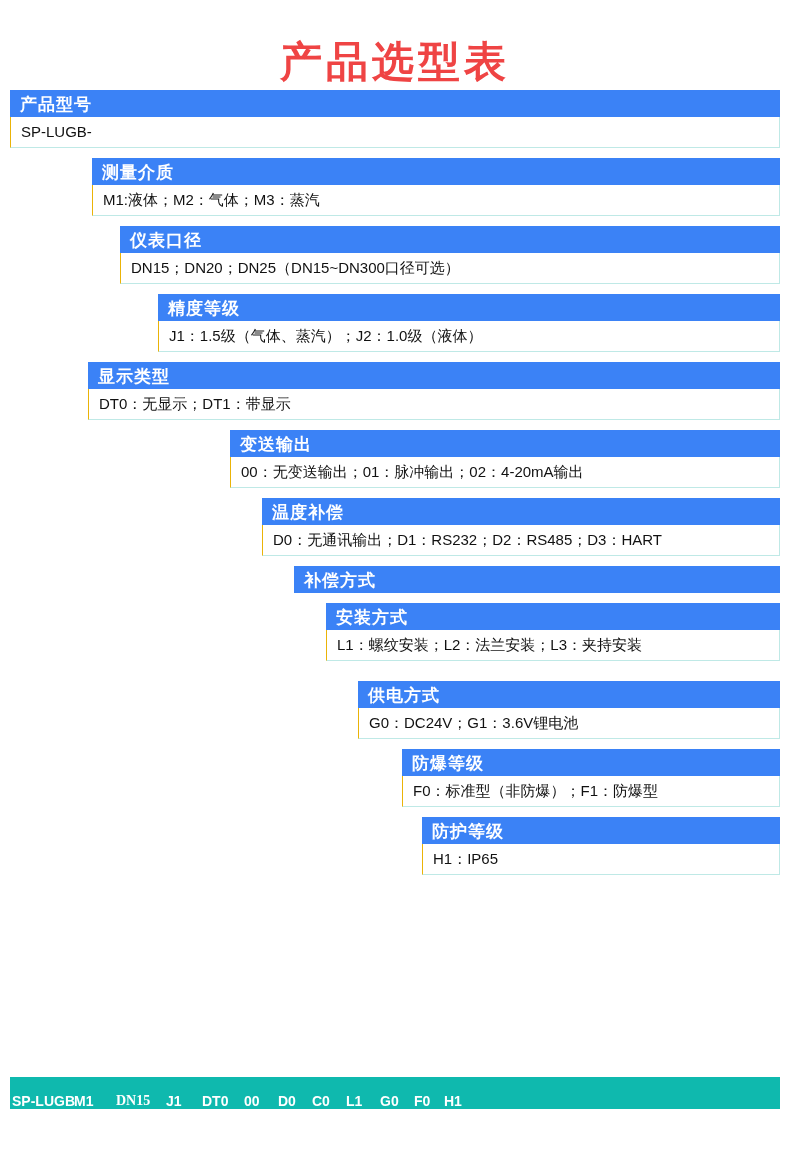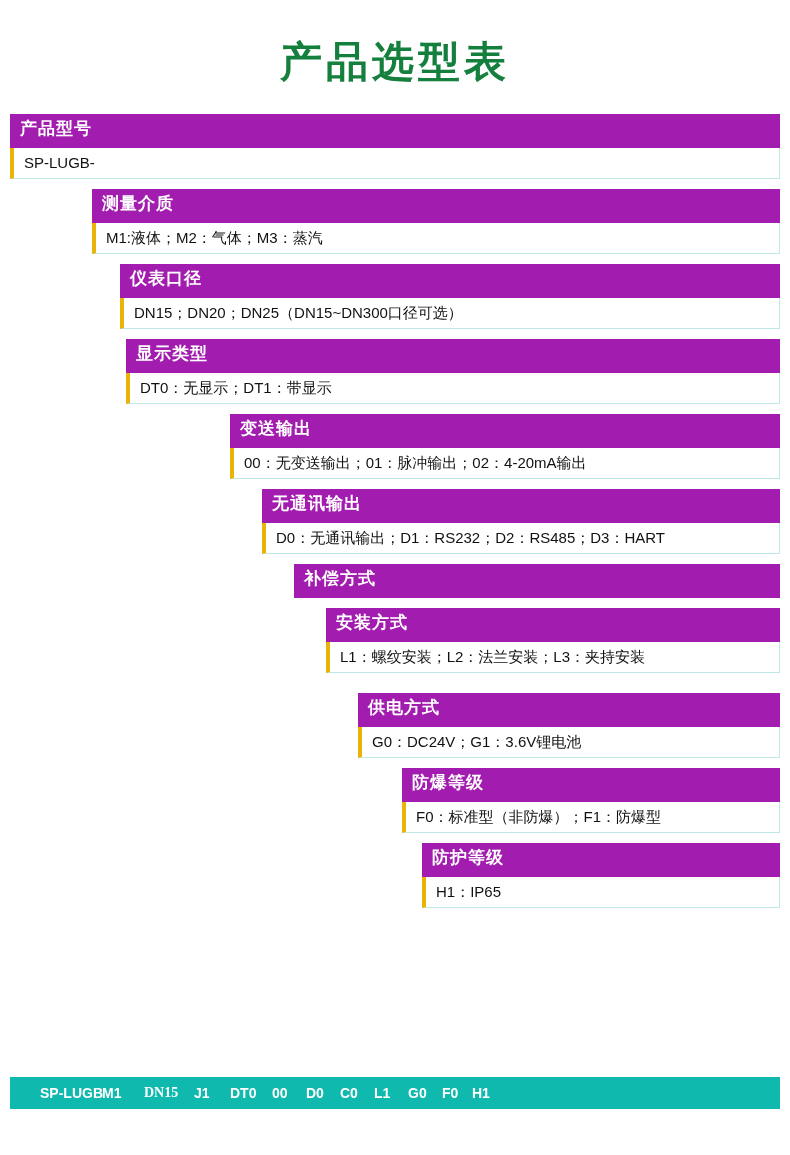--- a/index.html
+++ b/index.html
@@ -15,53 +15,52 @@
     position: relative;
   }
   .page {
     width: 790px;
     height: 1155px;
     position: relative;
     box-sizing: border-box;
   }
   .title {
     text-align: center;
-    color: #15803d;
+    color: #ef4444;
     font-size: 42px;
     font-weight: bold;
     letter-spacing: 4px;
     padding-top: 34px;
-    padding-bottom: 24px;
     font-family: "Liberation Sans", sans-serif;
   }
   .rows {
     position: relative;
     padding: 0 10px;
   }
   .row {
     position: relative;
     margin-bottom: 10px;
   }
   .hdr {
-    background: #a21caf;
+    background: #3b82f6;
     color: #ffffff;
     font-size: 17px;
     font-weight: bold;
     line-height: 30px;
-    height: 34px;
+    height: 27px;
     padding-left: 10px;
     box-sizing: border-box;
     letter-spacing: 1px;
     overflow: hidden;
     white-space: nowrap;
   }
   .val {
     background: #ffffff;
     border-bottom: 1px solid #bfe9e6;
-    border-left: 4px solid #eab308;
+    border-left: 1px solid #eab308;
     border-right: 1px solid #bfe9e6;
     color: #111111;
     font-size: 15px;
     line-height: 30px;
     height: 31px;
     padding-left: 10px;
     box-sizing: border-box;
     white-space: nowrap;
     overflow: hidden;
   }
@@ -70,28 +69,27 @@
     left: 10px;
     right: 10px;
     bottom: 46px;
     height: 32px;
     background: #0fb9ae;
   }
   .footer-codes {
     position: absolute;
     left: 10px;
     right: 10px;
-    bottom: 46px;
+    bottom: 38px;
     height: 32px;
     display: flex;
     align-items: center;
     color: #ffffff;
     font-size: 14px;
     font-weight: bold;
-    padding-left: 28px;
   }
   .footer-codes span {
     display: inline-block;
     text-align: left;
     padding-left: 2px;
     white-space: nowrap;
   }
 </style>
 </head>
 <body>
@@ -106,30 +104,34 @@
         <div class="val">SP-LUGB-</div>
       </div>
       <div class="row" style="margin-left: 82px;">
         <div class="hdr">测量介质</div>
         <div class="val">M1:液体；M2：气体；M3：蒸汽</div>
       </div>
       <div class="row" style="margin-left: 110px;">
         <div class="hdr">仪表口径</div>
         <div class="val">DN15；DN20；DN25（DN15~DN300口径可选）</div>
       </div>
-      <div class="row" style="margin-left: 116px;">
+      <div class="row" style="margin-left: 148px;">
+        <div class="hdr">精度等级</div>
+        <div class="val">J1：1.5级（气体、蒸汽）；J2：1.0级（液体）</div>
+      </div>
+      <div class="row" style="margin-left: 78px;">
         <div class="hdr">显示类型</div>
         <div class="val">DT0：无显示；DT1：带显示</div>
       </div>
       <div class="row" style="margin-left: 220px;">
         <div class="hdr">变送输出</div>
         <div class="val">00：无变送输出；01：脉冲输出；02：4-20mA输出</div>
       </div>
       <div class="row" style="margin-left: 252px;">
-        <div class="hdr">无通讯输出</div>
+        <div class="hdr">温度补偿</div>
         <div class="val">D0：无通讯输出；D1：RS232；D2：RS485；D3：HART</div>
       </div>
       <div class="row" style="margin-left: 284px;">
         <div class="hdr">补偿方式</div>
       </div>
       <div class="row" style="margin-left: 316px;">
         <div class="hdr">安装方式</div>
         <div class="val">L1：螺纹安装；L2：法兰安装；L3：夹持安装</div>
       </div>
       <div class="row" style="margin-left: 348px; margin-top: 20px;">

